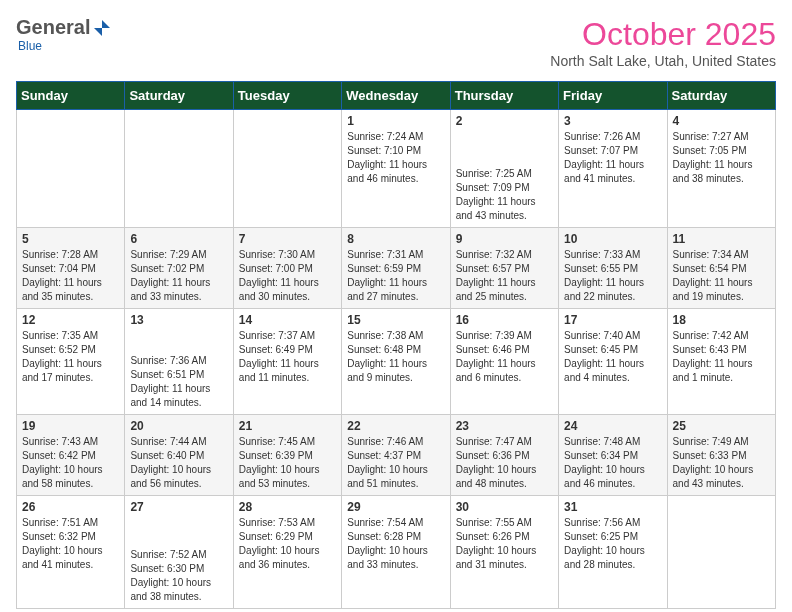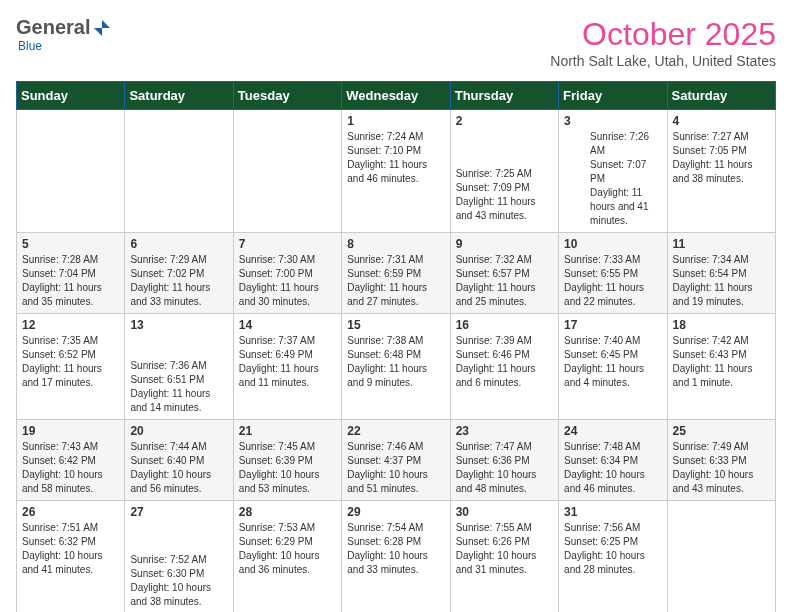--- a/index.html
+++ b/index.html
@@ -132,21 +132,21 @@
 Daylight: 11 hours and 46 minutes.</div>
         </td>
         <td>
           <div class="day-number">2</div>
           <div class="day-info" style="white-space: pre-line; margin-top: 39px;">Sunrise: 7:25 AM
 Sunset: 7:09 PM
 Daylight: 11 hours and 43 minutes.</div>
         </td>
         <td>
           <div class="day-number">3</div>
-          <div class="day-info" style="white-space: pre-line; margin-left: 26px;">Sunrise: 7:26 AM
+          <div class="day-info" style="white-space: pre-line;">Sunrise: 7:26 AM
 Sunset: 7:07 PM
 Daylight: 11 hours and 41 minutes.</div>
         </td>
         <td>
           <div class="day-number">4</div>
           <div class="day-info" style="white-space: pre-line;">Sunrise: 7:27 AM
 Sunset: 7:05 PM
 Daylight: 11 hours and 38 minutes.</div>
         </td>
       </tr>

